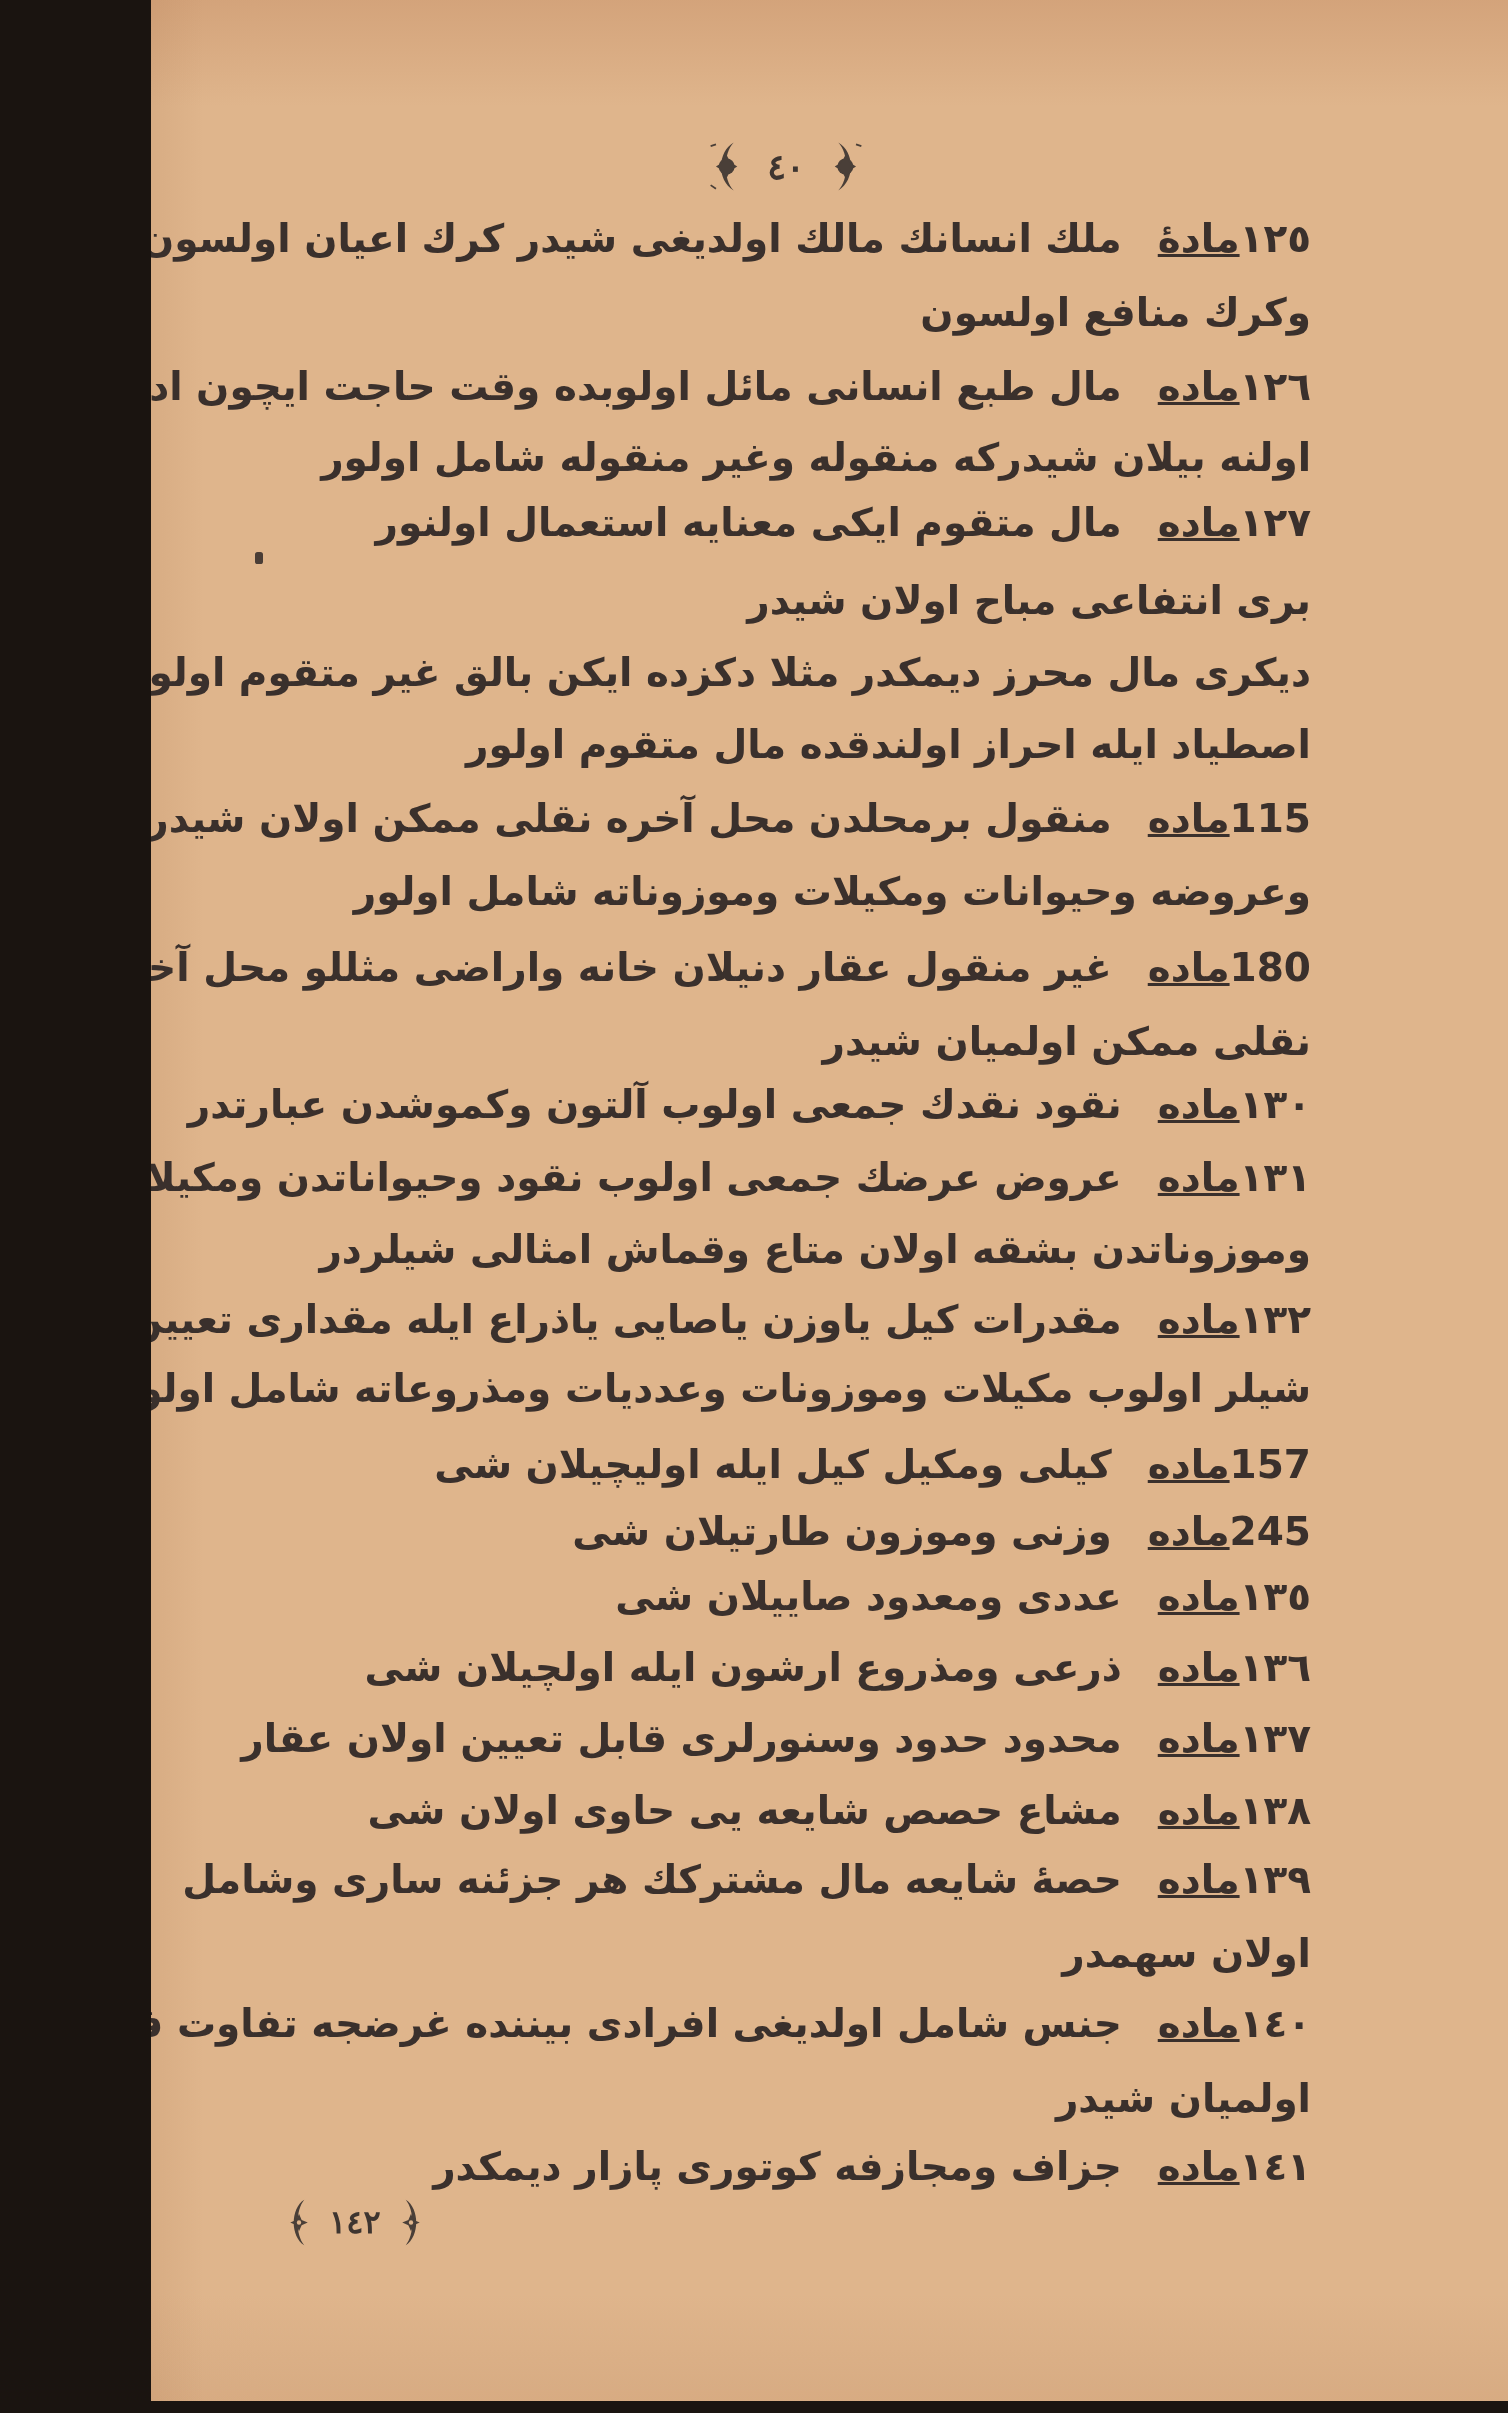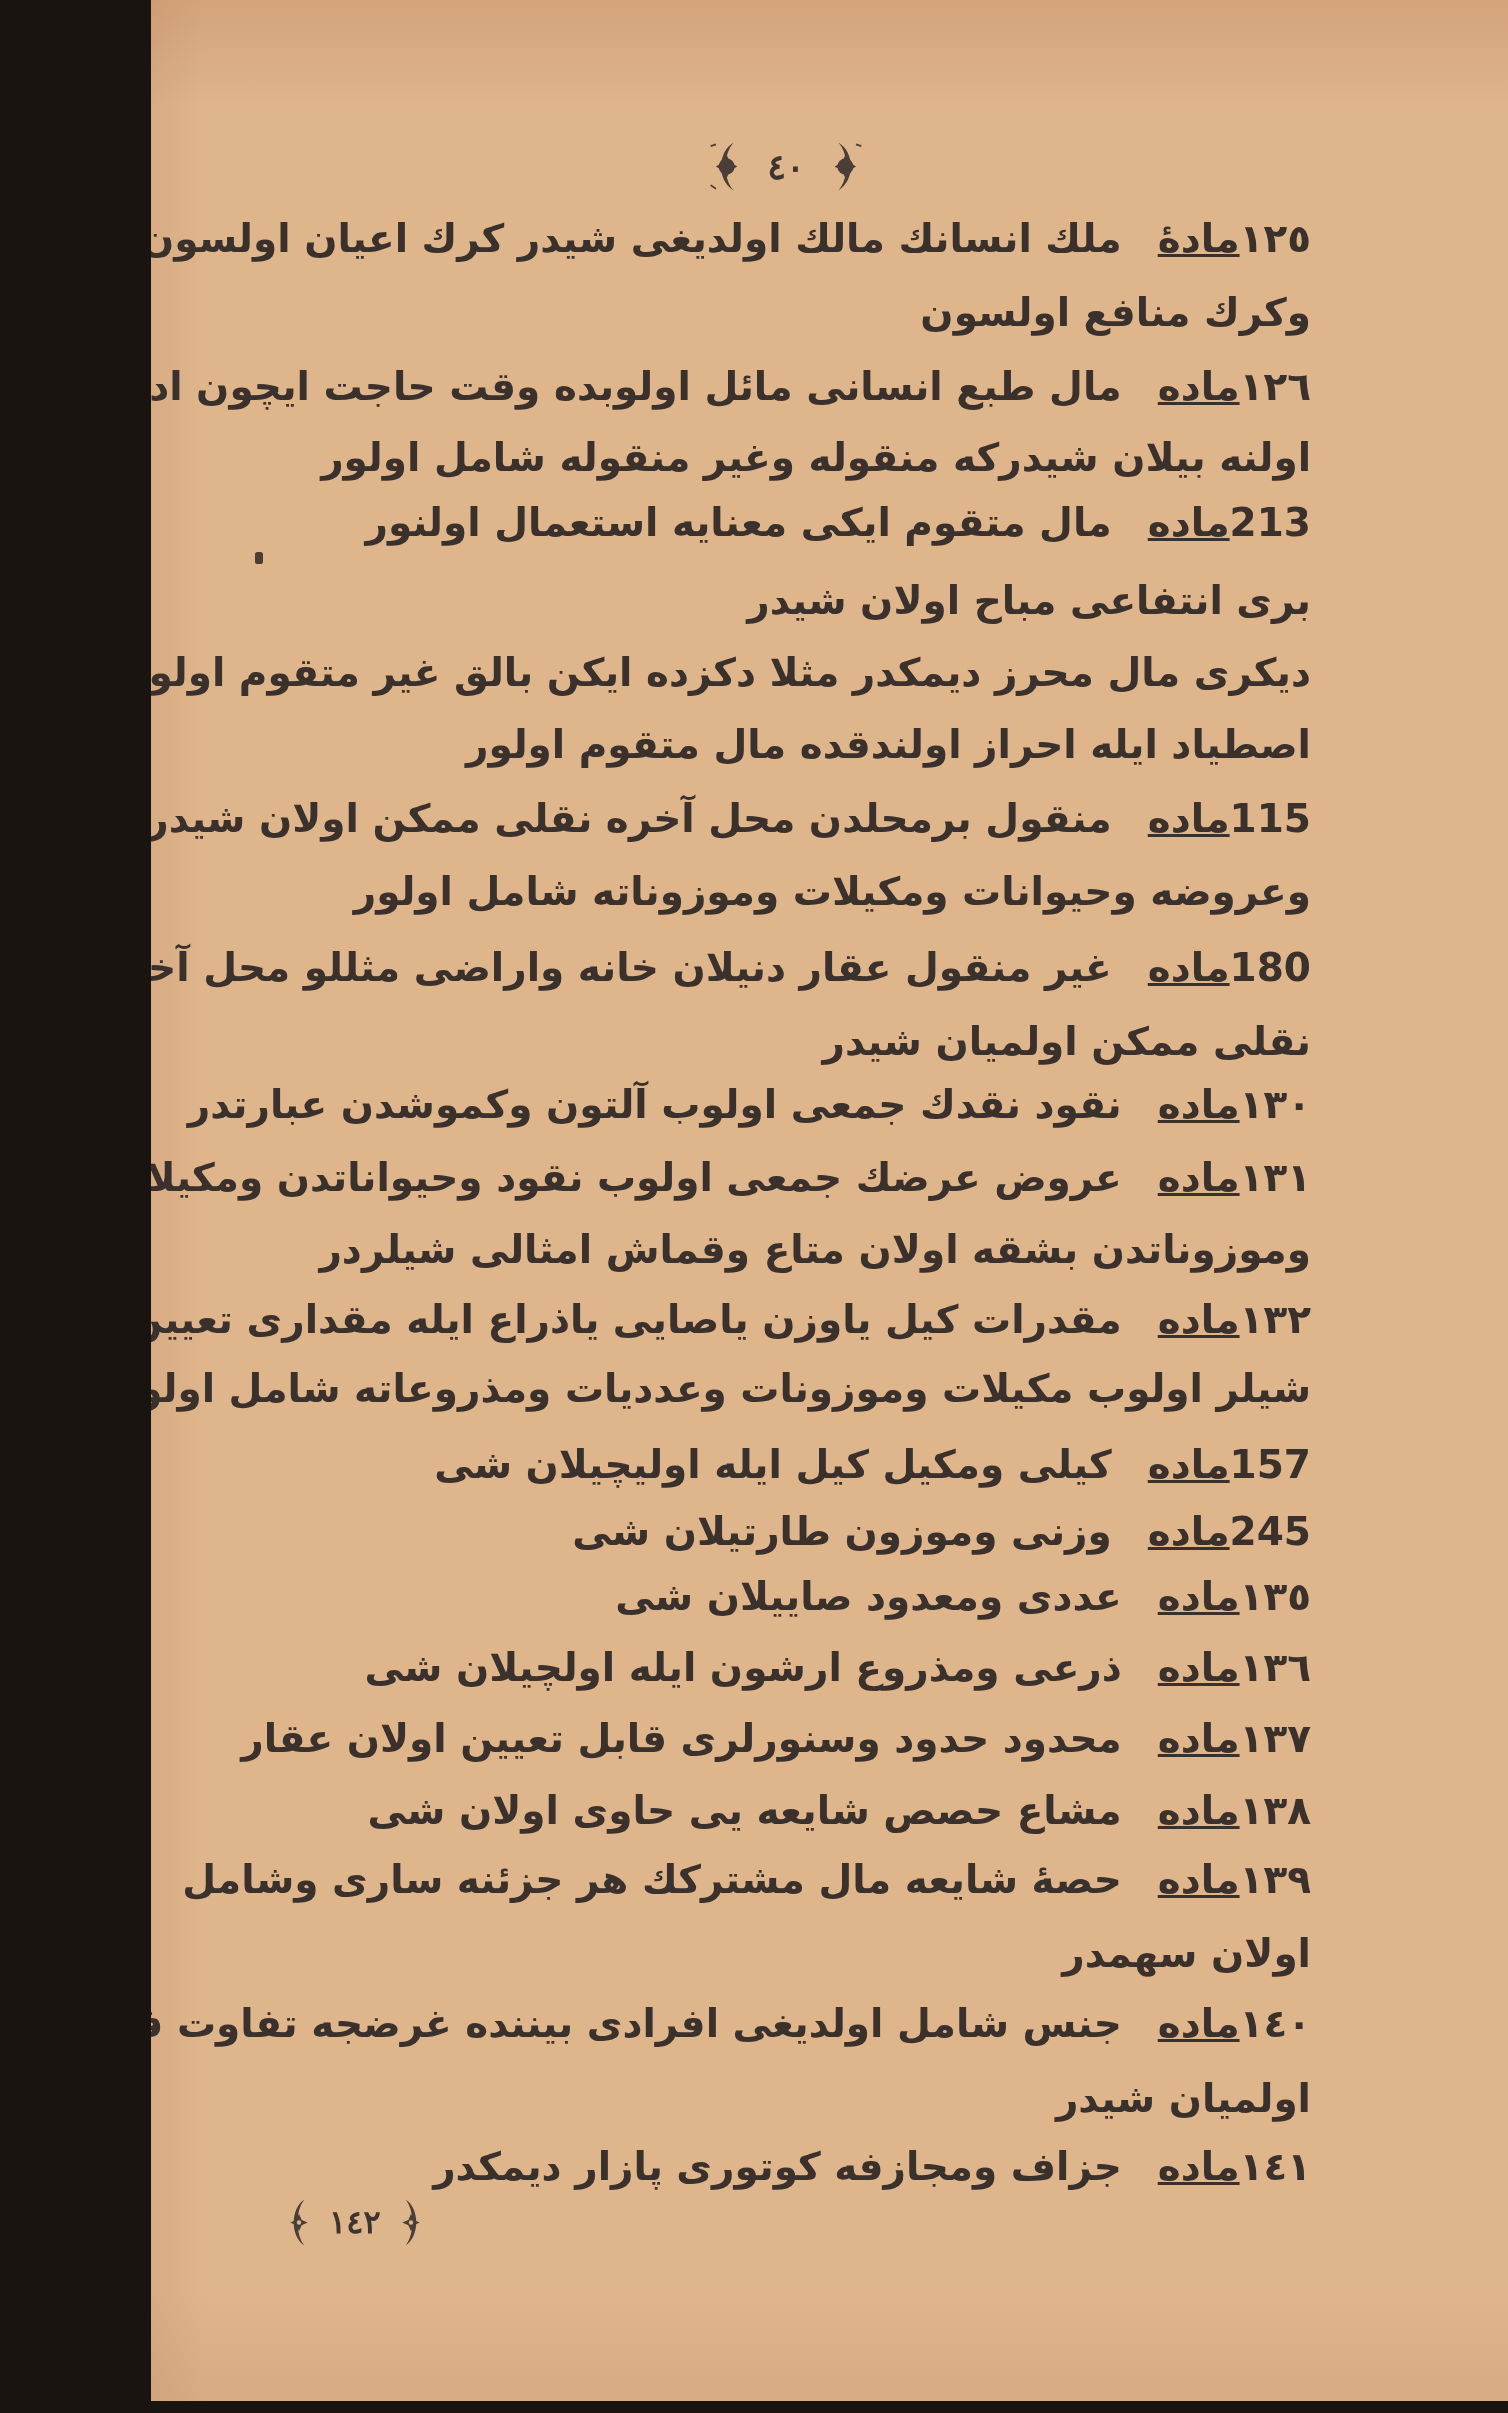--- a/index.html
+++ b/index.html
@@ -128,21 +128,21 @@
     <div class="line" style="top:74px">
       <span class="body-text">وكرك منافع اولسون</span>
     </div>
     <div class="line" style="top:148px">
       <span class="num">١٢٦</span><span class="madde">ماده</span><span class="body-text">مال طبع انسانى مائل اولوبده وقت حاجت ايچون ادخار</span>
     </div>
     <div class="line" style="top:219px">
       <span class="body-text">اولنه بيلان شيدركه منقوله وغير منقوله شامل اولور</span>
     </div>
     <div class="line" style="top:284px">
-      <span class="num">213</span><span class="madde">ماده</span><span class="body-text">مال متقوم ايكى معنايه استعمال اولنور</span>
+      <span class="num">١٢٧</span><span class="madde">ماده</span><span class="body-text">مال متقوم ايكى معنايه استعمال اولنور</span>
     </div>
     <div class="line" style="top:362px">
       <span class="body-text">برى انتفاعى مباح اولان شيدر</span>
     </div>
     <div class="line" style="top:434px">
       <span class="body-text">ديكرى مال محرز ديمكدر مثلا دكزده ايكن بالق غير متقوم اولوب</span>
     </div>
     <div class="line" style="top:506px">
       <span class="body-text">اصطياد ايله احراز اولندقده مال متقوم اولور</span>
     </div>

